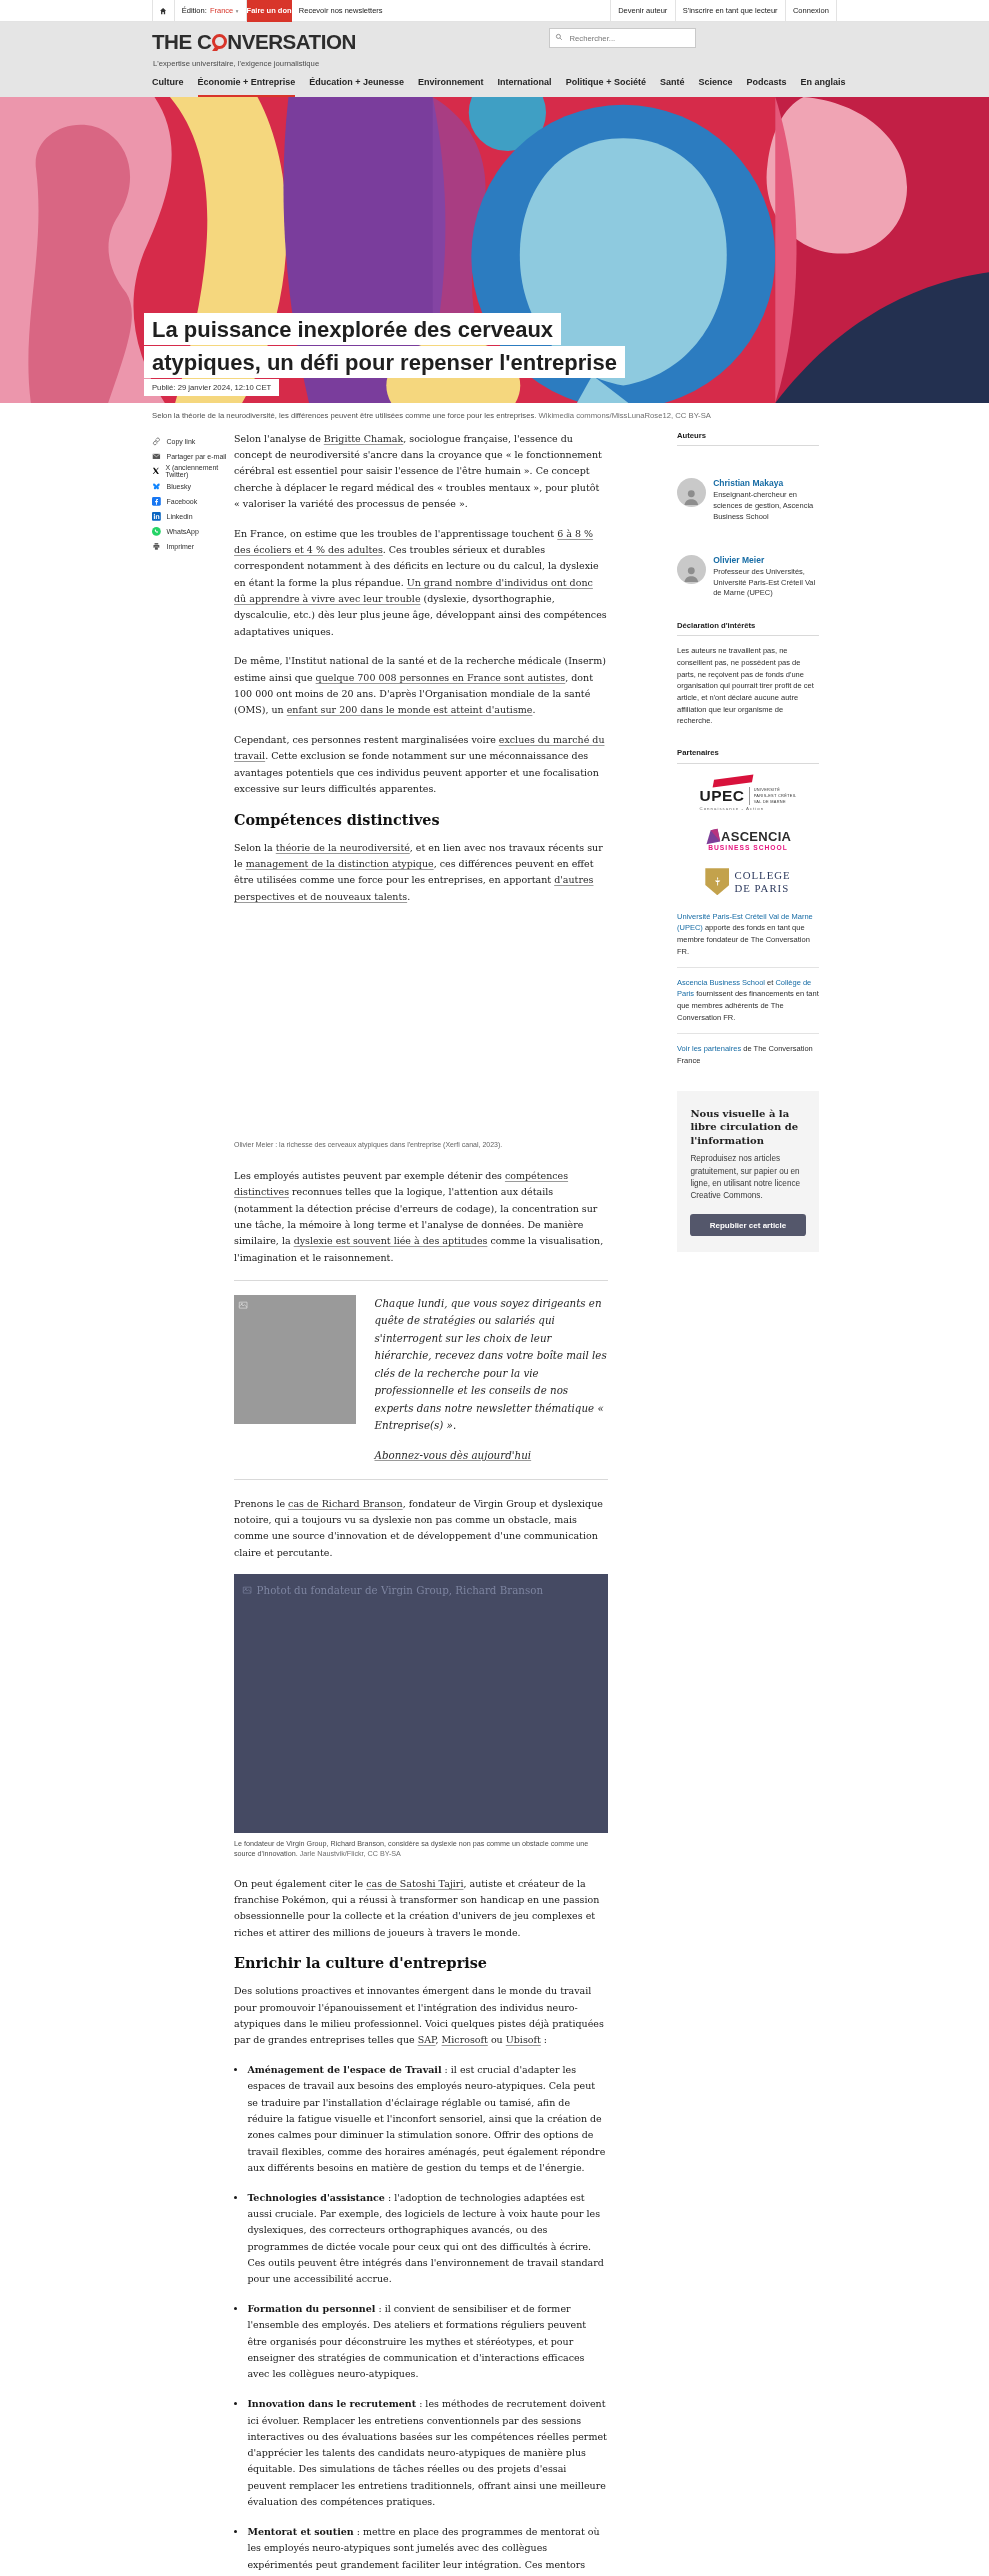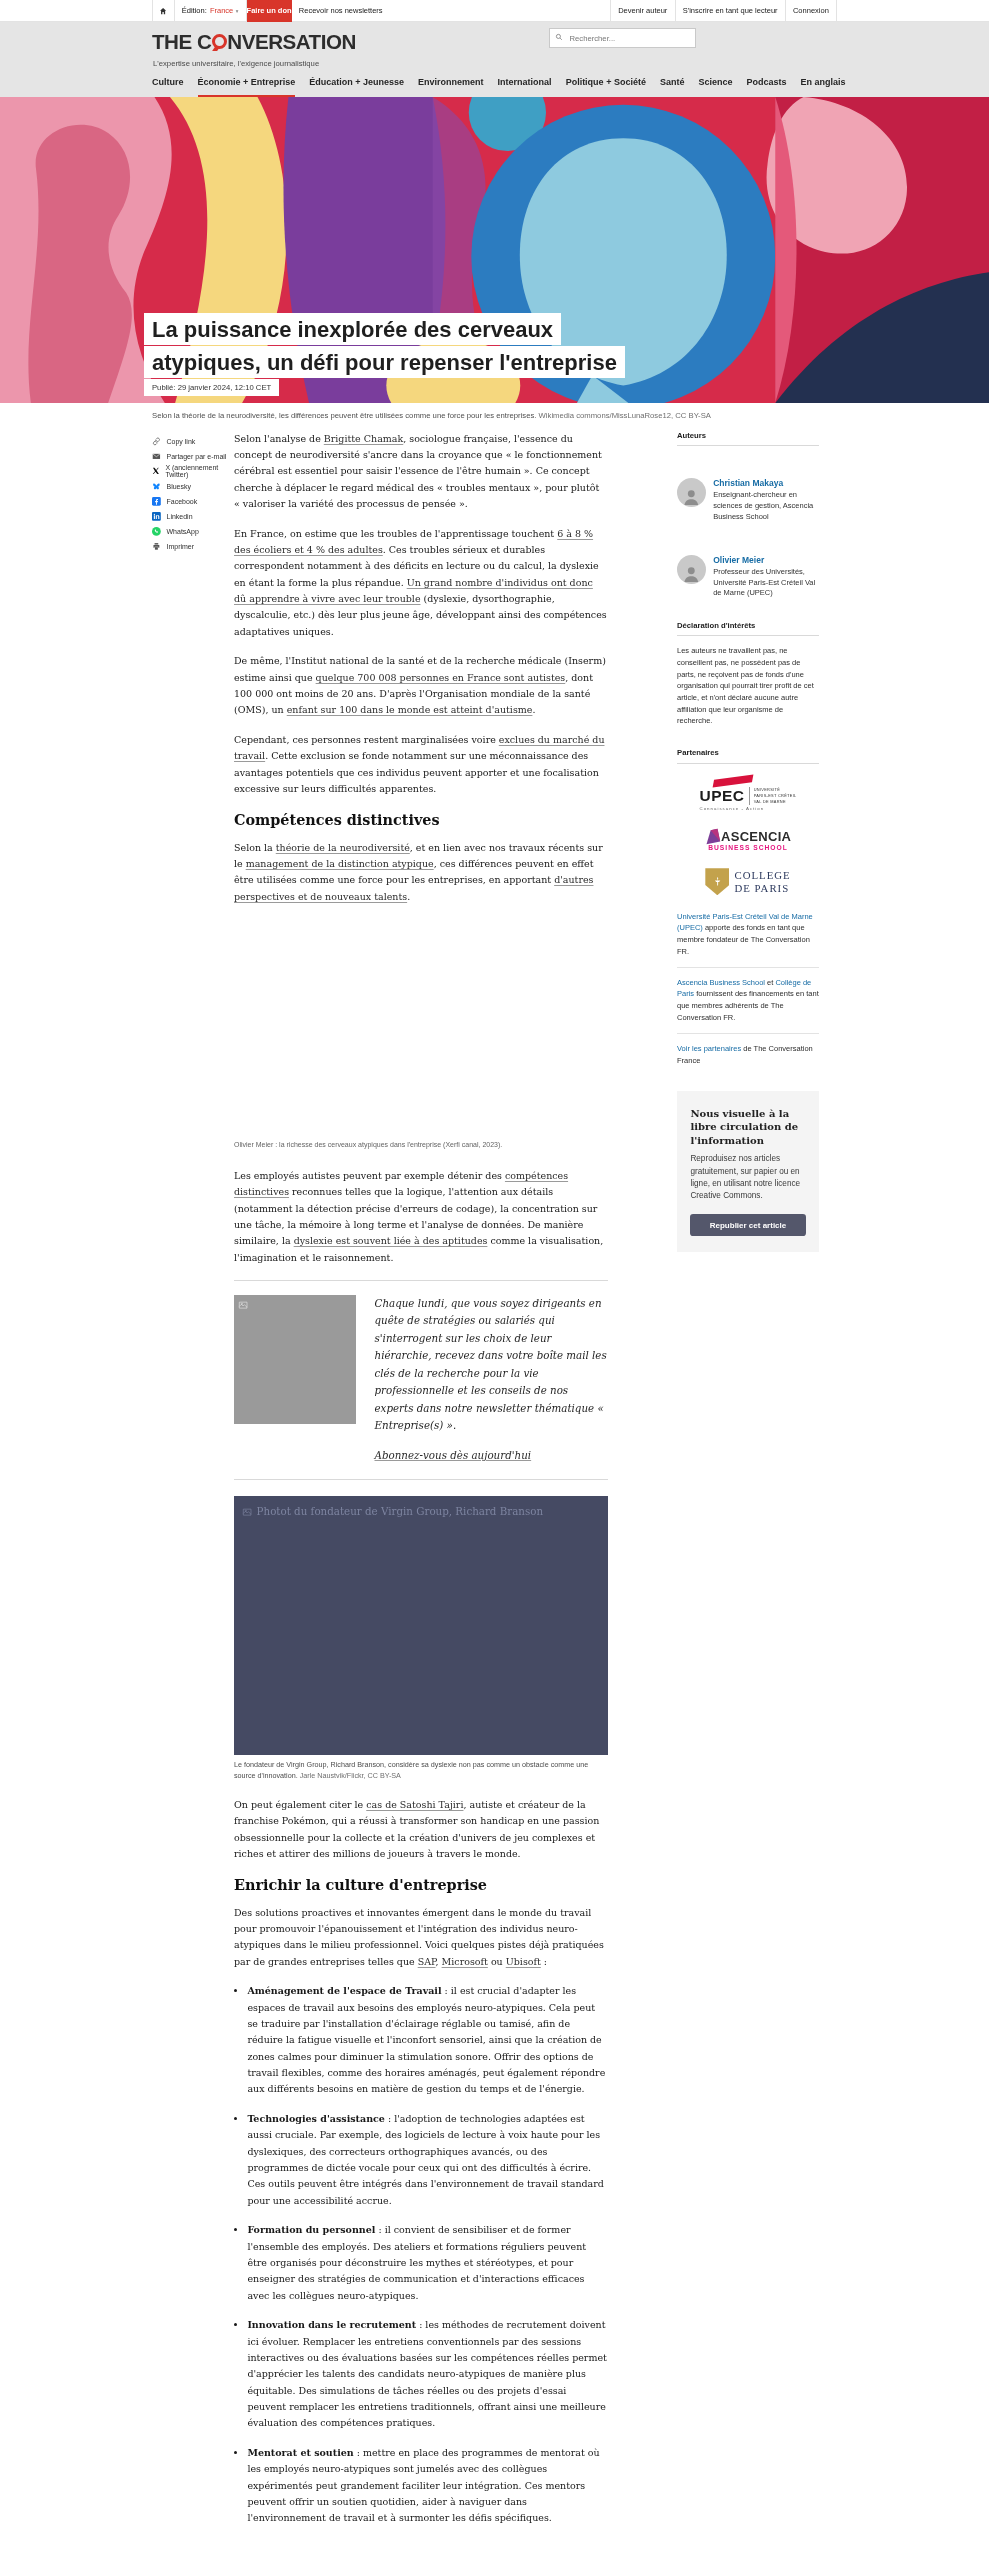--- a/index.html
+++ b/index.html
@@ -266,35 +266,36 @@
               <path d="M4 8h16v8h-3v-3H7v3H4z"></path>
               <path d="M8 14h8v7H8z"></path>
             </svg>
           </span>
           <span class="s-label">Imprimer</span>
         </a>
       </div>
     <div class="main-col" id="article-body">
         <p class="body-p">Selon l'analyse de <a class="body-link" href="#">Brigitte Chamak</a>, sociologue française, l'essence du concept de neurodiversité s'ancre dans la croyance que « le fonctionnement cérébral est essentiel pour saisir l'essence de l'être humain ». Ce concept cherche à déplacer le regard médical des « troubles mentaux », pour plutôt « valoriser la variété des processus de pensée ».</p>
         <p class="body-p">En France, on estime que les troubles de l'apprentissage touchent <a class="body-link" href="#">6 à 8 % des écoliers et 4 % des adultes</a>. Ces troubles sérieux et durables correspondent notamment à des déficits en lecture ou du calcul, la dyslexie en étant la forme la plus répandue. <a class="body-link" href="#">Un grand nombre d'individus ont donc dû apprendre à vivre avec leur trouble</a> (dyslexie, dysorthographie, dyscalculie, etc.) dès leur plus jeune âge, développant ainsi des compétences adaptatives uniques.</p>
-        <p class="body-p">De même, l'Institut national de la santé et de la recherche médicale (Inserm) estime ainsi que <a class="body-link" href="#">quelque 700 008 personnes en France sont autistes</a>, dont 100 000 ont moins de 20 ans. D'après l'Organisation mondiale de la santé (OMS), un <a class="body-link" href="#">enfant sur 100 dans le monde est atteint d'autisme</a>.</p>
+        <p class="body-p">De même, l'Institut national de la santé et de la recherche médicale (Inserm) estime ainsi que <a class="body-link" href="#">quelque 700 008 personnes en France sont autistes</a>, dont 100 000 ont moins de 20 ans. D'après l'Organisation mondiale de la santé (OMS), un <a class="body-link" href="#">enfant sur 200 dans le monde est atteint d'autisme</a>.</p>
         <p class="body-p">Cependant, ces personnes restent marginalisées voire <a class="body-link" href="#">exclues du marché du travail</a>. Cette exclusion se fonde notamment sur une méconnaissance des avantages potentiels que ces individus peuvent apporter et une focalisation excessive sur leurs difficultés apparentes.</p>
         <h2 class="body-h2">Compétences distinctives</h2>
         <p class="body-p">Selon la <a class="body-link" href="#">théorie de la neurodiversité</a>, et en lien avec nos travaux récents sur le <a class="body-link" href="#">management de la distinction atypique</a>, ces différences peuvent en effet être utilisées comme une force pour les entreprises, en apportant <a class="body-link" href="#">d'autres perspectives et de nouveaux talents</a>.</p>
         <div class="video-embed"></div>
         <div class="media-caption">Olivier Meier : la richesse des cerveaux atypiques dans l'entreprise (Xerfi canal, 2023).</div>
         <p class="body-p">Les employés autistes peuvent par exemple détenir des <a class="body-link" href="#">compétences distinctives</a> reconnues telles que la logique, l'attention aux détails (notamment la détection précise d'erreurs de codage), la concentration sur une tâche, la mémoire à long terme et l'analyse de données. De manière similaire, la <a class="body-link" href="#">dyslexie est souvent liée à des aptitudes</a> comme la visualisation, l'imagination et le raisonnement.</p>
         <div class="promo">
           <div class="promo-img"><svg viewBox="0 0 24 24" width="10.3" height="10.3" fill="none" stroke="#e6e6e6" stroke-width="1.5">
               <path d="M3 5h18v14H3z"></path>
               <path d="M3 15l5-5 4 4 3-3 6 6"></path>
               <circle cx="9" cy="9" r="1.5"></circle>
             </svg></div>
           <div class="promo-text-wrap"><div>Chaque lundi, que vous soyez dirigeants en quête de stratégies ou salariés qui s'interrogent sur les choix de leur hiérarchie, recevez dans votre boîte mail les clés de la recherche pour la vie professionnelle et les conseils de nos experts dans notre newsletter thématique « Entreprise(s) ».</div><a class="promo-link" href="#">Abonnez-vous dès aujourd'hui</a></div>
         </div>
+        <p class="body-p">Prenons le <a class="body-link" href="#">cas de Richard Branson</a>, fondateur de Virgin Group et dyslexique notoire, qui a toujours vu sa dyslexie non pas comme un obstacle, mais comme une source d'innovation et de développement d'une communication claire et percutante.</p>
         <div class="figure-dark"><svg viewBox="0 0 24 24" width="10.3" height="10.3" fill="none" stroke="#7d84a0" stroke-width="1.5">
             <path d="M3 5h18v14H3z"></path>
             <path d="M3 15l5-5 4 4 3-3 6 6"></path>
             <circle cx="9" cy="9" r="1.5"></circle>
           </svg><span>Photot du fondateur de Virgin Group, Richard Branson</span></div>
         <div class="fig-caption">Le fondateur de Virgin Group, Richard Branson, considère sa dyslexie non pas comme un obstacle comme une source d'innovation. <span class="credit">Jarle Naustvik/Flickr, CC BY-SA</span></div>
         <p class="body-p">On peut également citer le <a class="body-link" href="#">cas de Satoshi Tajiri</a>, autiste et créateur de la franchise Pokémon, qui a réussi à transformer son handicap en une passion obsessionnelle pour la collecte et la création d'univers de jeu complexes et riches et attirer des millions de joueurs à travers le monde.</p>
         <h2 class="body-h2">Enrichir la culture d'entreprise</h2>
         <p class="body-p">Des solutions proactives et innovantes émergent dans le monde du travail pour promouvoir l'épanouissement et l'intégration des individus neuro-atypiques dans le milieu professionnel. Voici quelques pistes déjà pratiquées par de grandes entreprises telles que <a class="body-link" href="#">SAP</a>, <a class="body-link" href="#">Microsoft</a> ou <a class="body-link" href="#">Ubisoft</a> :</p>
         <ul class="body-ul">

